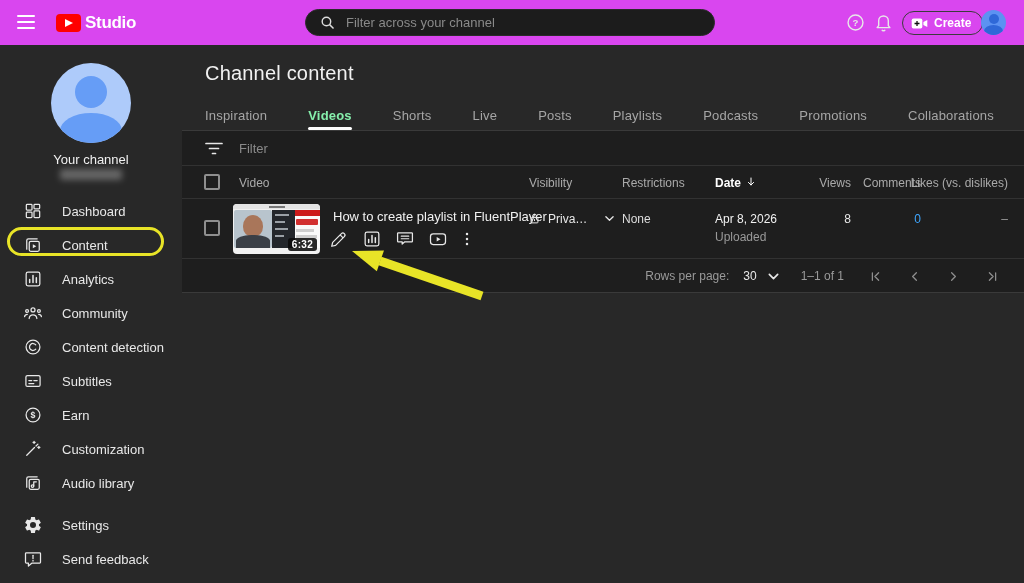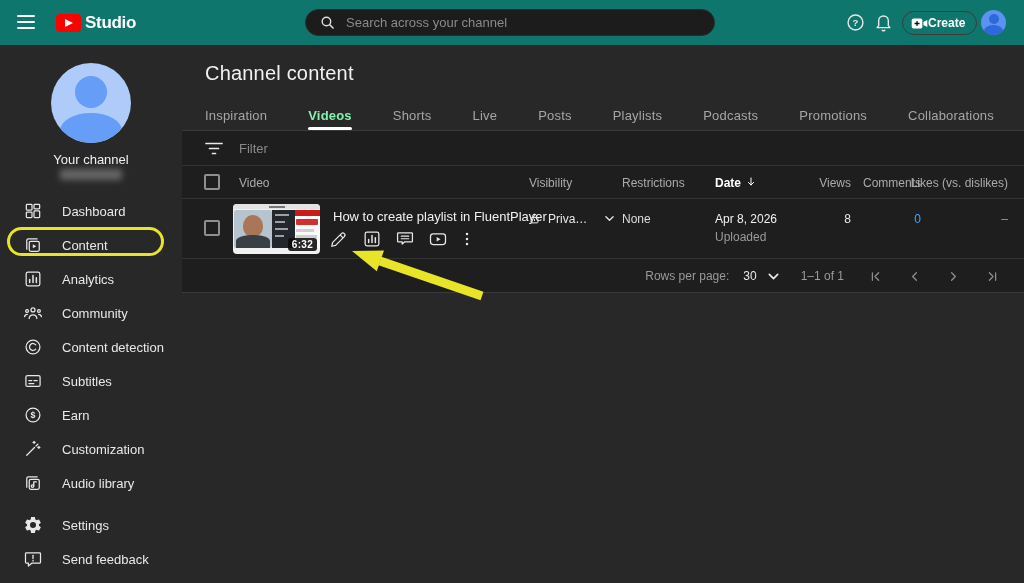--- a/index.html
+++ b/index.html
@@ -1,31 +1,31 @@
 <!DOCTYPE html>
 <html><head>
 <meta charset="utf-8">
 <style>
   * { margin:0; padding:0; box-sizing:border-box; }
   html,body { width:1024px; height:583px; overflow:hidden; }
   body { background:#282828; font-family:"Liberation Sans", sans-serif; position:relative; color:#f1f1f1; }
   svg { display:block; }
 
   
-  .topbar { position:absolute; top:0; left:0; width:1024px; height:45px; background:#0f766e; z-index:5; }
+  .topbar { position:absolute; top:0; left:0; width:1024px; height:45px; background:#d946ef; z-index:5; }
   .hamburger { position:absolute; left:17px; top:15px; width:18px; height:14px; display:flex; flex-direction:column; justify-content:space-between; cursor:pointer; }
   .hamburger span { display:block; height:2px; background:#fff; border-radius:1px; }
   .logo { position:absolute; left:56px; top:13px; display:flex; align-items:center; cursor:pointer; }
   .logo-play { width:25px; height:18px; background:#ff0000; border-radius:4px; position:relative; }
   .logo-play::after { content:""; position:absolute; left:9px; top:4.5px; border-left:8px solid #fff; border-top:4.5px solid transparent; border-bottom:4.5px solid transparent; }
   .logo-text { margin-left:4px; font-size:17px; font-weight:bold; letter-spacing:-0.3px; color:#fff; }
   .searchbox { position:absolute; left:305px; top:9px; width:410px; height:27px; background:#1c1c1c; border:1px solid #2a2a2a; border-radius:14px; display:flex; align-items:center; padding-left:13px; }
   .searchbox .ph { margin-left:10px; font-size:13px; color:#8a8a8a; }
   .tb-icon { position:absolute; top:12px; width:21px; height:21px; cursor:pointer; }
-  .create-btn { position:absolute; left:902px; top:11px; height:24px; padding:0 11px 0 8px; border:1px solid #3c3c3c; border-radius:13px; display:flex; align-items:center; cursor:pointer; }
+  .create-btn { position:absolute; left:902px; top:11px; height:24px; padding:0 11px 0 8px; border:1px solid #3c3c3c; border-radius:13px; display:flex; align-items:center; gap:6px; cursor:pointer; }
   .create-btn .lbl { font-size:12px; font-weight:bold; color:#fff; }
   .tb-avatar { position:absolute; left:981px; top:10px; width:25px; height:25px; border-radius:50%; background:#5c92f2; overflow:hidden; cursor:pointer; }
   .tb-avatar .head { position:absolute; left:7.5px; top:4px; width:10px; height:10px; border-radius:50%; background:#2f68d8; }
   .tb-avatar .body { position:absolute; left:3px; top:15px; width:19px; height:12px; border-radius:50% 50% 0 0; background:#2f68d8; }
 
   
   .sidebar { position:absolute; top:45px; left:0; width:182px; height:538px; background:#282828; }
   .ch-avatar { position:absolute; left:51px; top:18px; width:80px; height:80px; border-radius:50%; background:#aecbfa; overflow:hidden; cursor:pointer; }
   .ch-avatar .head { position:absolute; left:24px; top:13px; width:32px; height:32px; border-radius:50%; background:#669df6; }
   .ch-avatar .body { position:absolute; left:9px; top:50px; width:62px; height:36px; border-radius:50% 50% 0 0; background:#669df6; }
@@ -111,21 +111,21 @@
     </div>
   <div class="logo">
     <div class="logo-play"></div>
     <div class="logo-text">Studio</div>
   </div>
   <div class="searchbox">
     <svg width="17" height="17" viewBox="0 0 24 24">
         <circle cx="10.5" cy="10.5" r="6" stroke="#ddd" stroke-width="2" fill="none"></circle>
         <line x1="15" y1="15" x2="20.5" y2="20.5" stroke="#ddd" stroke-width="2"></line>
       </svg>
-    <span class="ph">Search across your channel</span>
+    <span class="ph">Filter across your channel</span>
   </div>
   <svg class="tb-icon" style="left:845px" viewBox="0 0 24 24">
       <circle cx="12" cy="12" r="8.5" stroke="#e8e8e8" stroke-width="1.6" fill="none"></circle>
       <text x="12" y="16" text-anchor="middle" font-size="11" font-weight="bold" fill="#e8e8e8" font-family="Liberation Sans, sans-serif">?</text>
     </svg>
   <svg class="tb-icon" style="left:873px" viewBox="0 0 24 24">
       <path d="M6.5 15.5V10a5.5 5.5 0 1 1 11 0v5.5l1.8 2.3H4.7z" stroke="#e8e8e8" stroke-width="1.6" fill="none" stroke-linejoin="round"></path>
       <path d="M10.2 20.2a1.9 1.9 0 0 0 3.6 0" stroke="#e8e8e8" stroke-width="1.6" fill="none"></path>
     </svg>
   <div class="create-btn">

